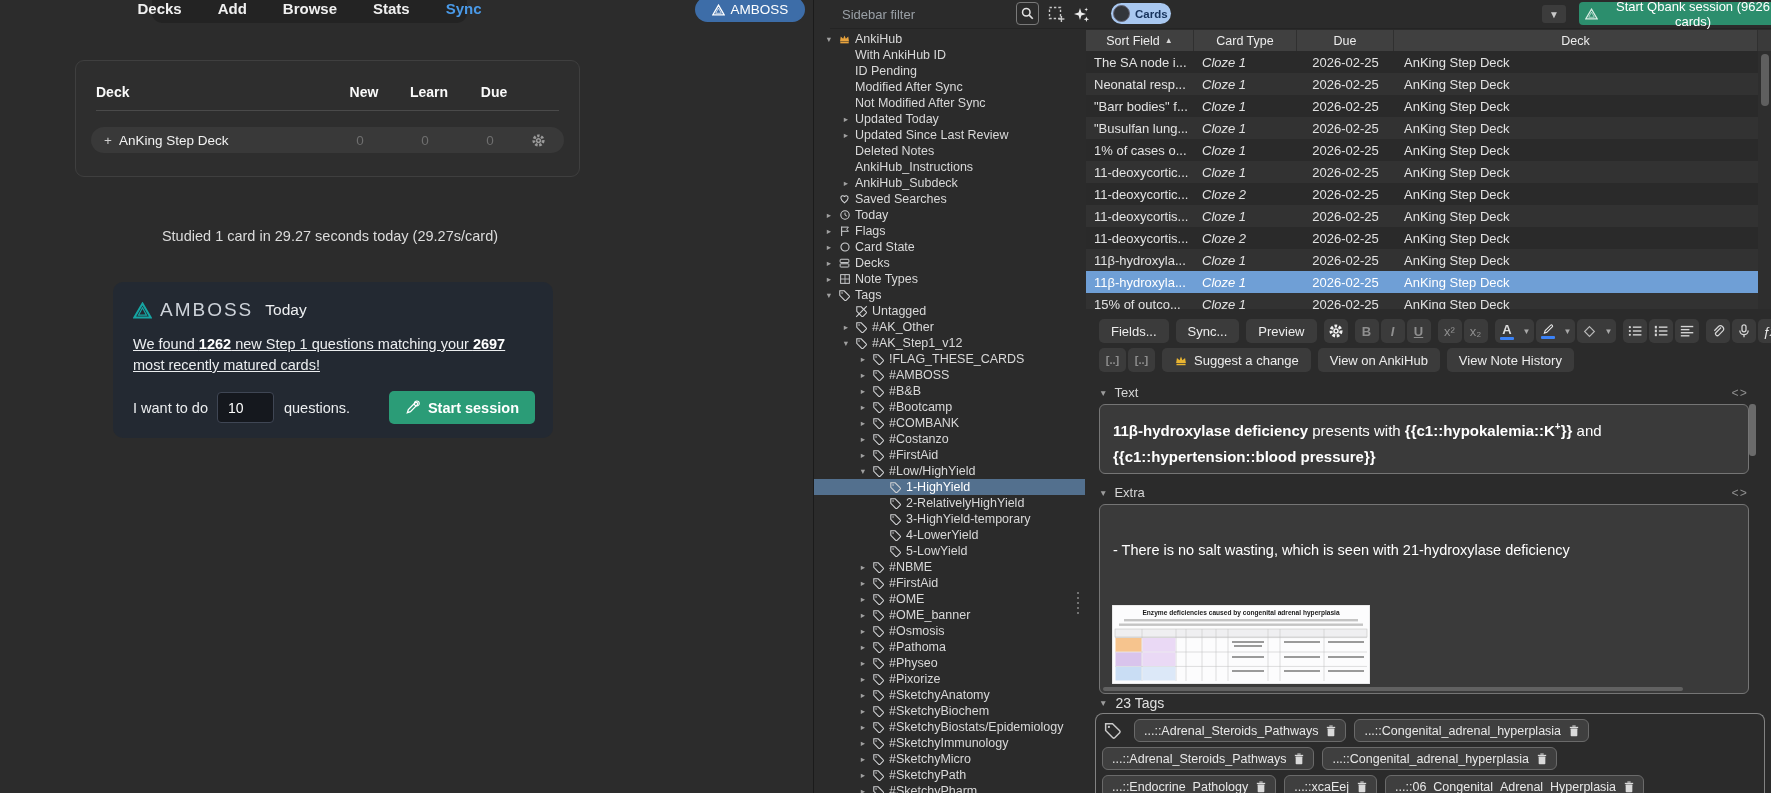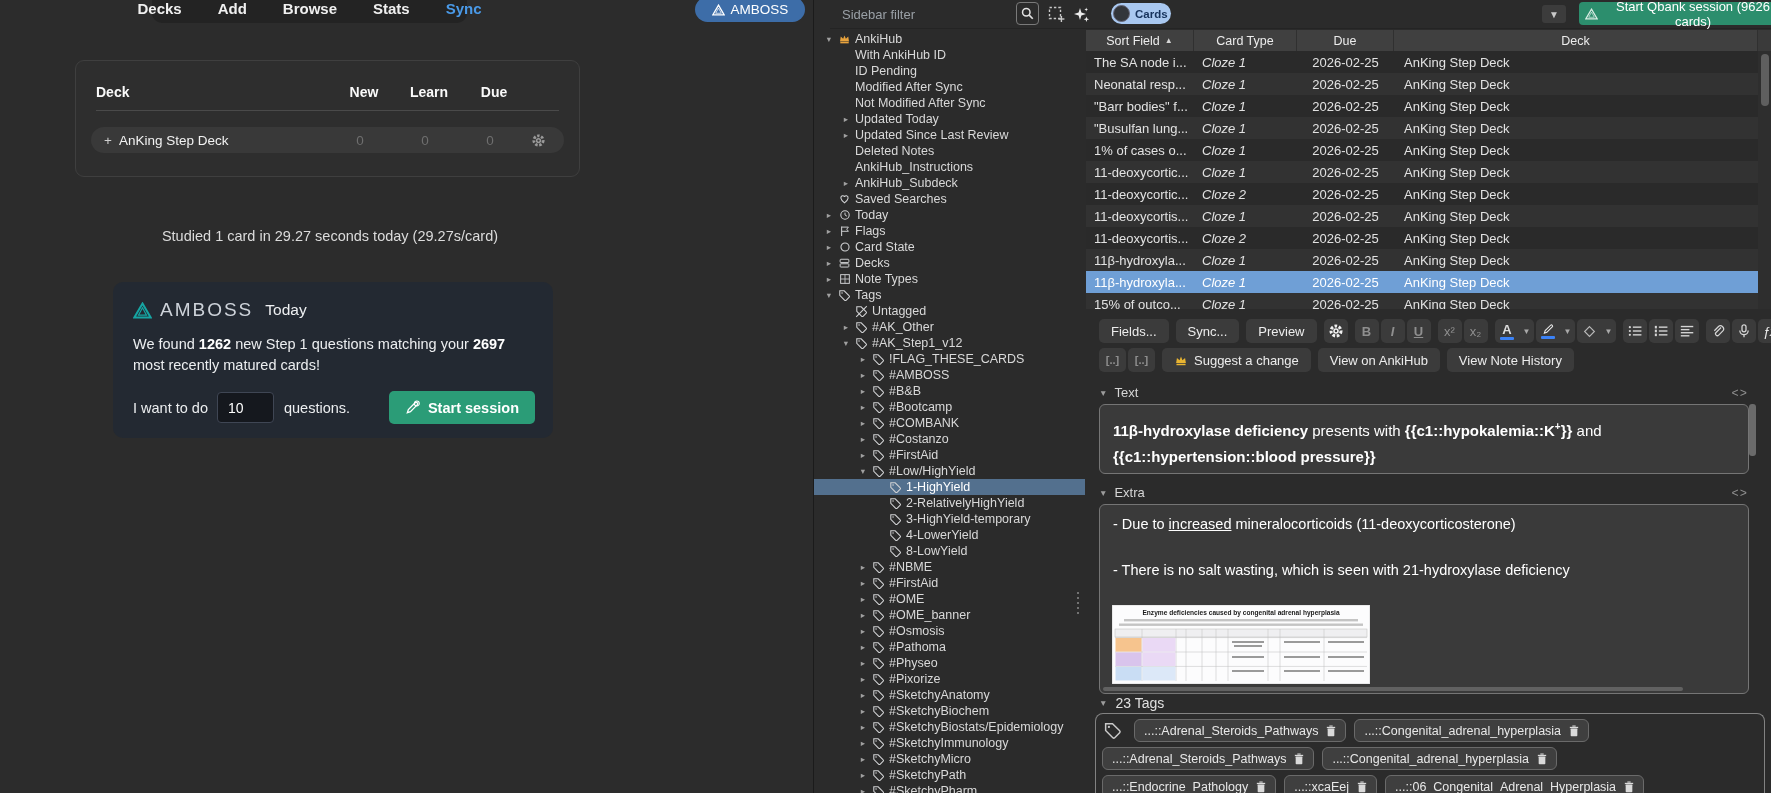--- a/index.html
+++ b/index.html
@@ -26,21 +26,21 @@
   .deck-row{position:absolute;left:15px;right:15px;top:66px;height:26px;background:#393939;border-radius:13px;
     display:grid;grid-template-columns:1fr 62px 68px 62px 34px;align-items:center;padding:0 9px;font-size:13.5px;color:#f2f2f2;}
   .deck-row .num{text-align:center;color:#6e6e6e;}
   .deck-row .gearwrap{display:flex;justify-content:center;}
   .deck-expander{color:#cfcfcf;margin:0 7px 0 4px;}
   .studied{position:absolute;left:0;top:228px;width:660px;text-align:center;font-size:14.5px;color:#dcdcdc;}
   .qbank-panel{position:absolute;left:113px;top:282px;width:440px;height:156px;background:#232932;border-radius:10px;padding:17px 20px;}
   .qb-logo{display:flex;align-items:center;gap:8px;}
   .qb-brand{font-size:19px;color:#ced3da;letter-spacing:2px;}
   .qb-product{font-size:15.5px;color:#eef0f2;margin-left:4px;}
-  .qb-msg{margin-top:13px;width:402px;font-size:14.5px;line-height:21px;color:#eceef0;}
+  .qb-msg{margin-top:13px;width:402px;font-size:14.5px;line-height:21px;color:#eceef0;text-decoration:underline;}
   .qb-msg b{color:#fff;}
   .qb-controls{margin-top:15px;display:flex;align-items:center;width:402px;font-size:14.5px;color:#eceef0;}
   .qb-count{width:57px;height:31px;margin-left:9px;background:#15181e;border:1px solid #3f4654;border-radius:4px;
     color:#fff;font-size:14px;padding-left:10px;font-family:"Liberation Sans",sans-serif;}
   .qb-suffix{margin-left:10px;}
   .qb-start{margin-left:auto;height:33px;padding:0 16px;background:#2b9c77;border:none;border-radius:5px;
     display:flex;align-items:center;gap:8px;color:#fff;font-weight:bold;font-size:14.5px;font-family:"Liberation Sans",sans-serif;}
 
   
   .right-win{position:absolute;left:813px;top:0;width:958px;height:793px;background:#2b2b2b;border-left:1px solid #1b1b1b;}
@@ -517,21 +517,21 @@
           <span class="slabel">4-LowerYield</span>
         </div>
         <div class="side-row" style="padding-left: 59px;">
           <span class="arrow"></span>
           <span class="sicon">
             <svg width="13" height="13" viewBox="0 0 16 16">
               <path d="M2.2 2.2 H7.6 L13.8 8.4 a1.1 1.1 0 0 1 0 1.6 L9.9 13.9 a1.1 1.1 0 0 1 -1.6 0 L2.2 7.7 Z" fill="none" stroke="#d2d3d5" stroke-width="1.3"></path>
               <circle cx="5" cy="5" r="0.95" fill="#d2d3d5"></circle>
             </svg>
           </span>
-          <span class="slabel">8-LowYield</span>
+          <span class="slabel">5-LowYield</span>
         </div>
         <div class="side-row" style="padding-left: 42px;">
           <span class="arrow">▸</span>
           <span class="sicon">
             <svg width="13" height="13" viewBox="0 0 16 16">
               <path d="M2.2 2.2 H7.6 L13.8 8.4 a1.1 1.1 0 0 1 0 1.6 L9.9 13.9 a1.1 1.1 0 0 1 -1.6 0 L2.2 7.7 Z" fill="none" stroke="#d2d3d5" stroke-width="1.3"></path>
               <circle cx="5" cy="5" r="0.95" fill="#d2d3d5"></circle>
             </svg>
           </span>
           <span class="slabel">#NBME</span>
@@ -892,21 +892,20 @@
 
       <div class="field-box text-box"><b>11β-hydroxylase deficiency</b> presents with <b>{{c1::hypokalemia::K</b><b><sup>+</sup></b><b>}}</b> and <b>{{c1::hypertension::blood pressure}}</b></div>
 
       <div class="field-head" style="top:176px;">
         <span class="fh-chev">▼</span>
         <span>Extra</span>
       </div>
       <span class="html-toggle" style="top:178px;">&lt;&gt;</span>
 
       <div class="field-box extra-box">
-        <div class="l1">- Due to <span class="useg">increased</span> mineralocorticoids (11-deoxycorticosterone)</div>
         <div class="l2">- There is no salt wasting, which is seen with 21-hydroxylase deficiency</div>
         <div class="mini-img">
           <svg width="258" height="79" viewBox="0 0 258 79">
             <rect x="0" y="0" width="258" height="79" fill="#fcfcfd" stroke="#d8d8d8"></rect>
             <text x="129" y="10" text-anchor="middle" font-size="6.6" font-weight="bold" fill="#1a1a1a" font-family="Liberation Sans, sans-serif">Enzyme deficiencies caused by congenital adrenal hyperplasia</text>
             <rect x="12" y="14" width="234" height="2.4" fill="#c4c4c4"></rect>
             <rect x="7" y="18.5" width="244" height="2.4" fill="#c4c4c4"></rect>
             <rect x="3" y="24" width="252" height="8" fill="#efeff1" stroke="#bbb" stroke-width="0.5"></rect>
             <g stroke="#bdbdbd" stroke-width="0.5">
               <line x1="30" y1="24" x2="30" y2="76"></line>

